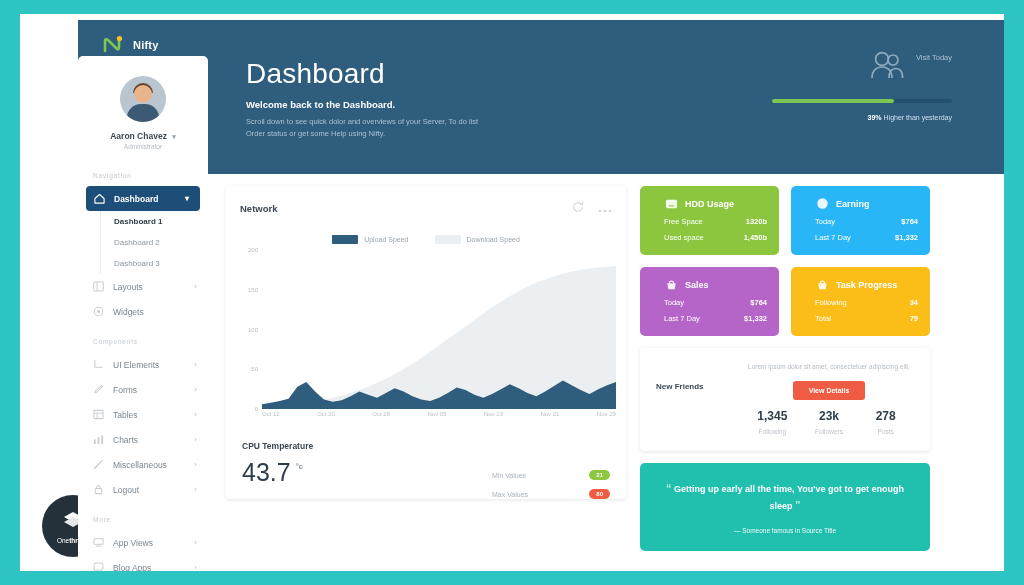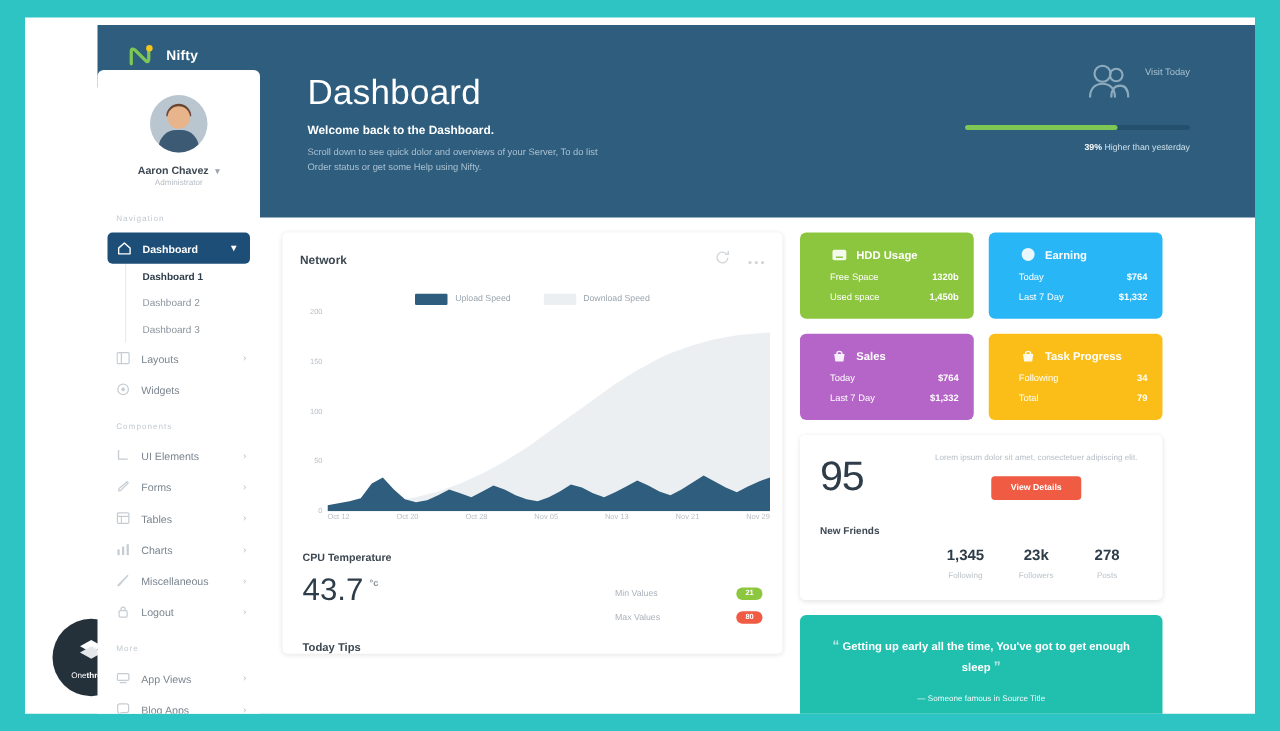--- a/index.html
+++ b/index.html
@@ -456,24 +456,20 @@
                 <span>Min Values</span>
                 <span class="pill" style="background:#8dc63f">21</span>
               </div>
               <div class="mm-row">
                 <span>Max Values</span>
                 <span class="pill" style="background:#ef5b43">80</span>
               </div>
             </div>
           </div>
 
-          <div class="tips">
-            <h4>Today Tips</h4>
-
-          </div>
         </div>
       </div>
 
       <div class="col-right">
         <div class="tiles">
           <div class="tile" style="background:#8cc63e">
             <div class="tile-head">
               <span class="tile-ico">
                 <svg width="13" height="12" viewBox="0 0 14 13">
                     <rect x="1" y="2" width="12" height="9" rx="1.6" fill="#ffffff" opacity=".9"></rect>
@@ -548,21 +544,20 @@
             <div class="tile-row">
               <span>Total</span>
               <b>79</b>
             </div>
           </div>
         </div>
 
         <div class="card friends" style="margin-top:12px">
           <div class="fr-top">
             <div class="fr-left">
-              <div class="fr-95">95</div>
               <div class="fr-lbl">New Friends</div>
             </div>
             <div class="fr-right">
               <div class="fr-lorem">Lorem ipsum dolor sit amet, consectetuer adipiscing elit.</div>
               <button class="btn-details">View Details</button>
             </div>
           </div>
           <div class="fr-stats">
             <div class="fst">
               <b>1,345</b>

